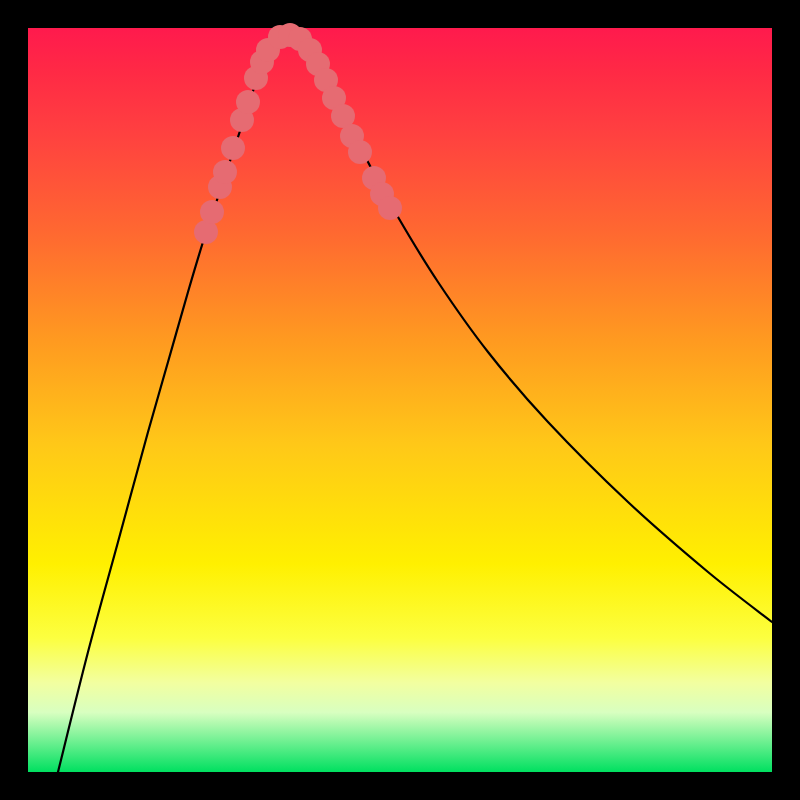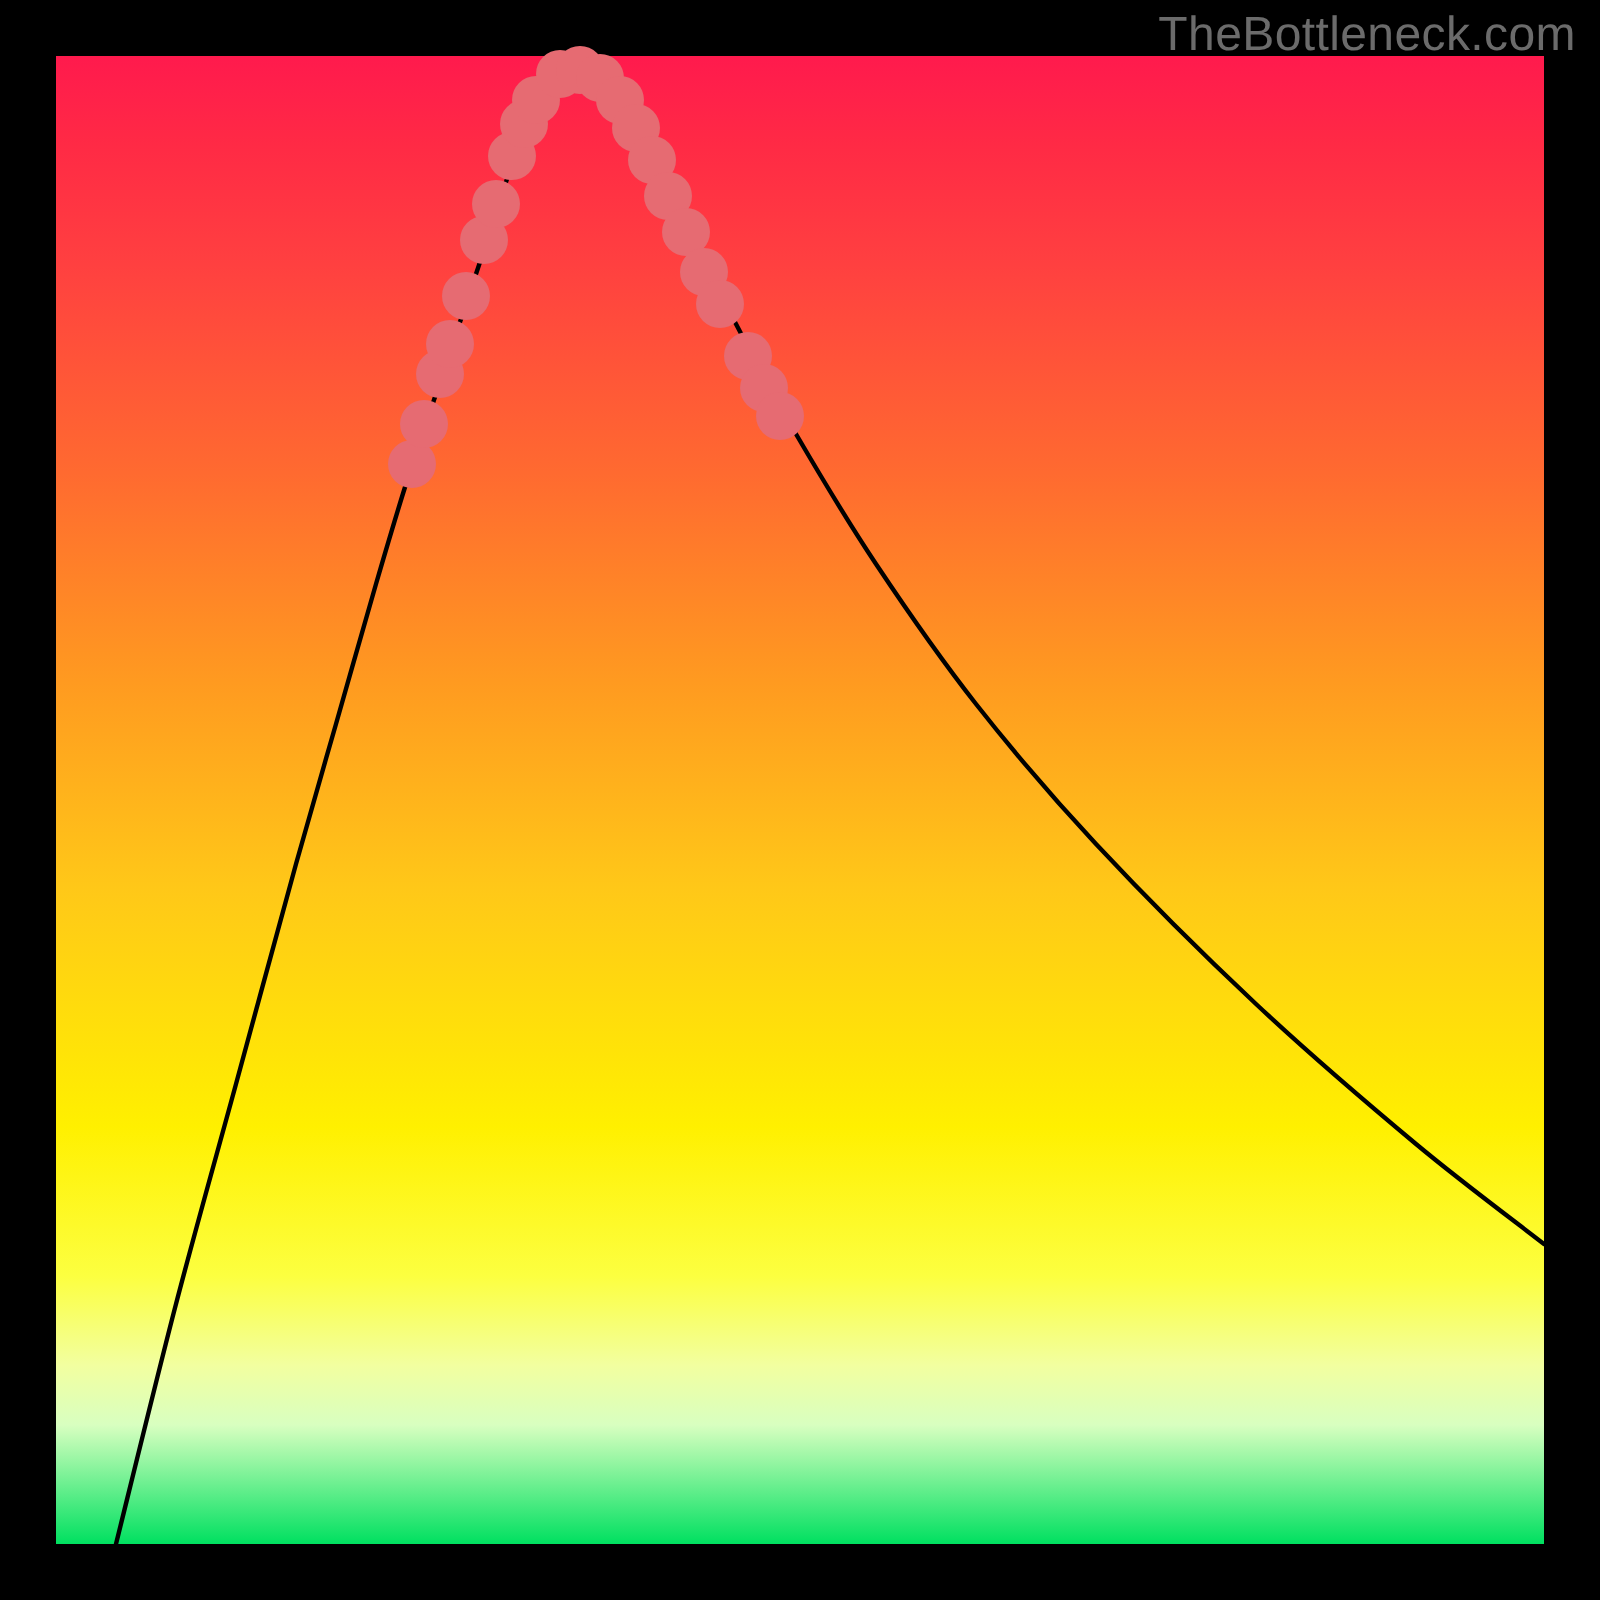--- a/index.html
+++ b/index.html
@@ -53,21 +53,20 @@
     inset: 0;
     width: 744px;
     height: 744px;
     overflow: visible;
   }
 </style>
 </head>
 <body>
 
 <div class="frame">
-  <div class="attribution">TheBottleneck.com</div>
   <div class="plot">
     <svg class="curve" viewBox="0 0 744 744">
       <path id="curve-path" fill="none" stroke="#000" stroke-width="2.2" stroke-linecap="round" d="M 30 744 C 34.8 724.8, 50.4 660.8, 60 624 C 69.6 587.2, 80.4 549.2, 90 514 C 99.6 478.8, 112.0 432.8, 120 404 C 128.0 375.2, 133.6 356.4, 140 334 C 146.4 311.6, 154.4 283.2, 160 264 C 165.6 244.8, 170.2 229.2, 175 214 C 179.8 198.8, 186.0 181.0, 190 169 C 194.0 157.0, 196.8 148.6, 200 139 C 203.2 129.4, 206.8 118.6, 210 109 C 213.2 99.4, 217.1 87.8, 220 79 C 222.9 70.2, 225.4 61.2, 228 54 C 230.6 46.8, 233.4 39.6, 236 34 C 238.6 28.4, 241.4 23.0, 244 19 C 246.6 15.0, 249.4 11.1, 252 9 C 254.6 6.9, 257.1 6.0, 260 6 C 262.9 6.0, 266.8 6.9, 270 9 C 273.2 11.1, 276.0 13.4, 280 19 C 284.0 24.6, 289.4 33.6, 295 44 C 300.6 54.4, 307.8 69.6, 315 84 C 322.2 98.4, 331.2 117.2, 340 134 C 348.8 150.8, 358.8 169.8, 370 189 C 381.2 208.2, 395.6 232.4, 410 254 C 424.4 275.6, 442.4 301.6, 460 324 C 477.6 346.4, 497.6 370.0, 520 394 C 542.4 418.0, 574.4 450.0, 600 474 C 625.6 498.0, 657.0 524.8, 680 544 C 703.0 563.2, 733.8 586.0, 744 594"></path>
       <g id="dots">
           <circle cx="178" cy="204" r="12" fill="#e66b72"></circle>
           <circle cx="184" cy="184" r="12" fill="#e66b72"></circle>
           <circle cx="192" cy="159" r="12" fill="#e66b72"></circle>
           <circle cx="197" cy="144" r="12" fill="#e66b72"></circle>
           <circle cx="205" cy="120" r="12" fill="#e66b72"></circle>
           <circle cx="214" cy="92" r="12" fill="#e66b72"></circle>

